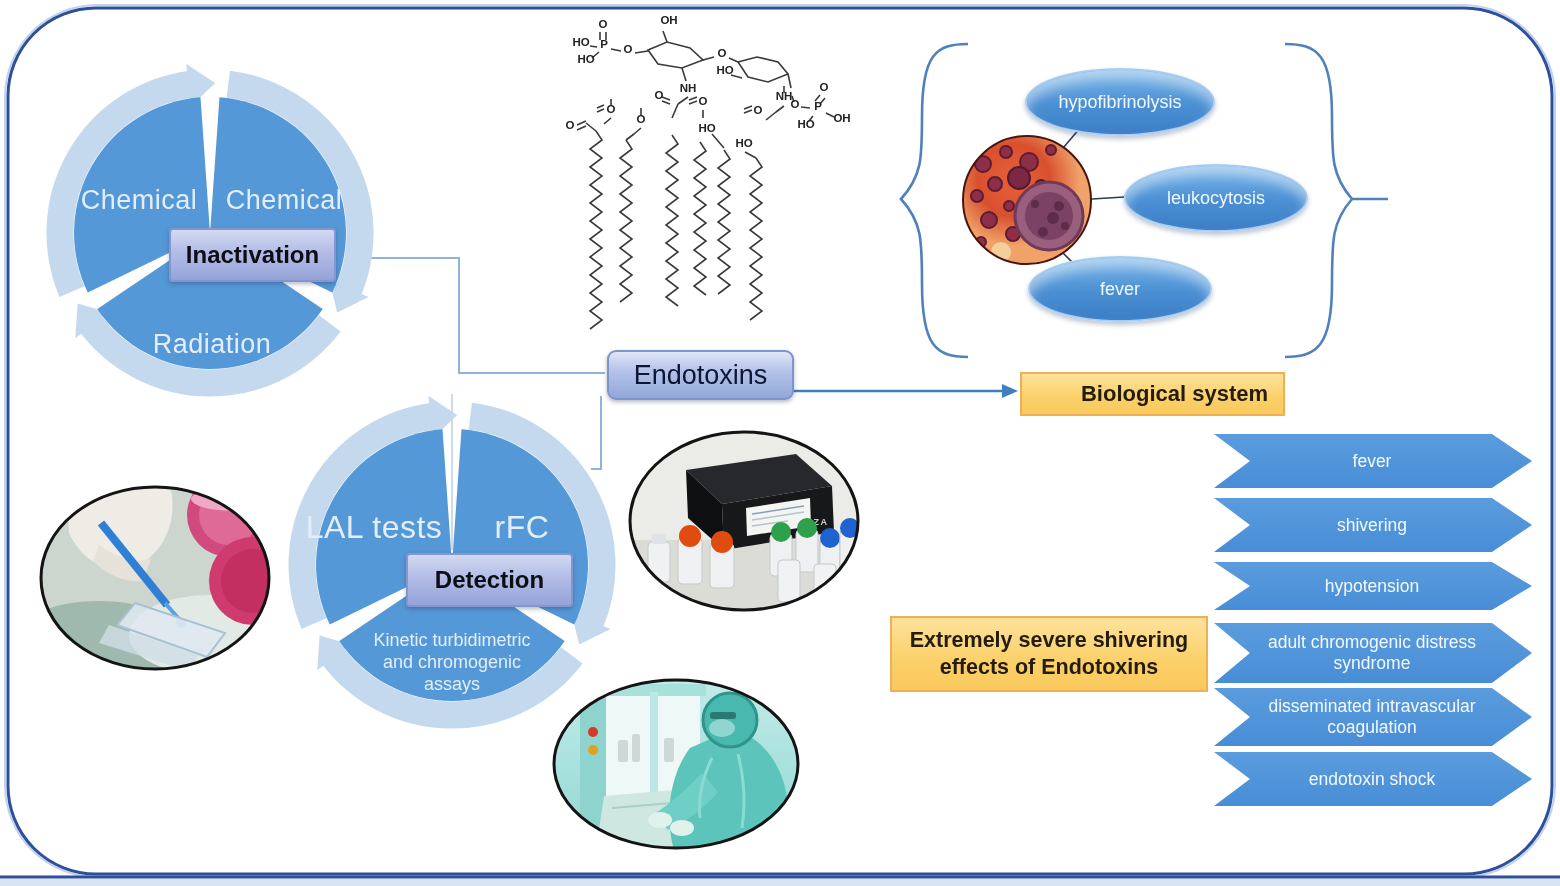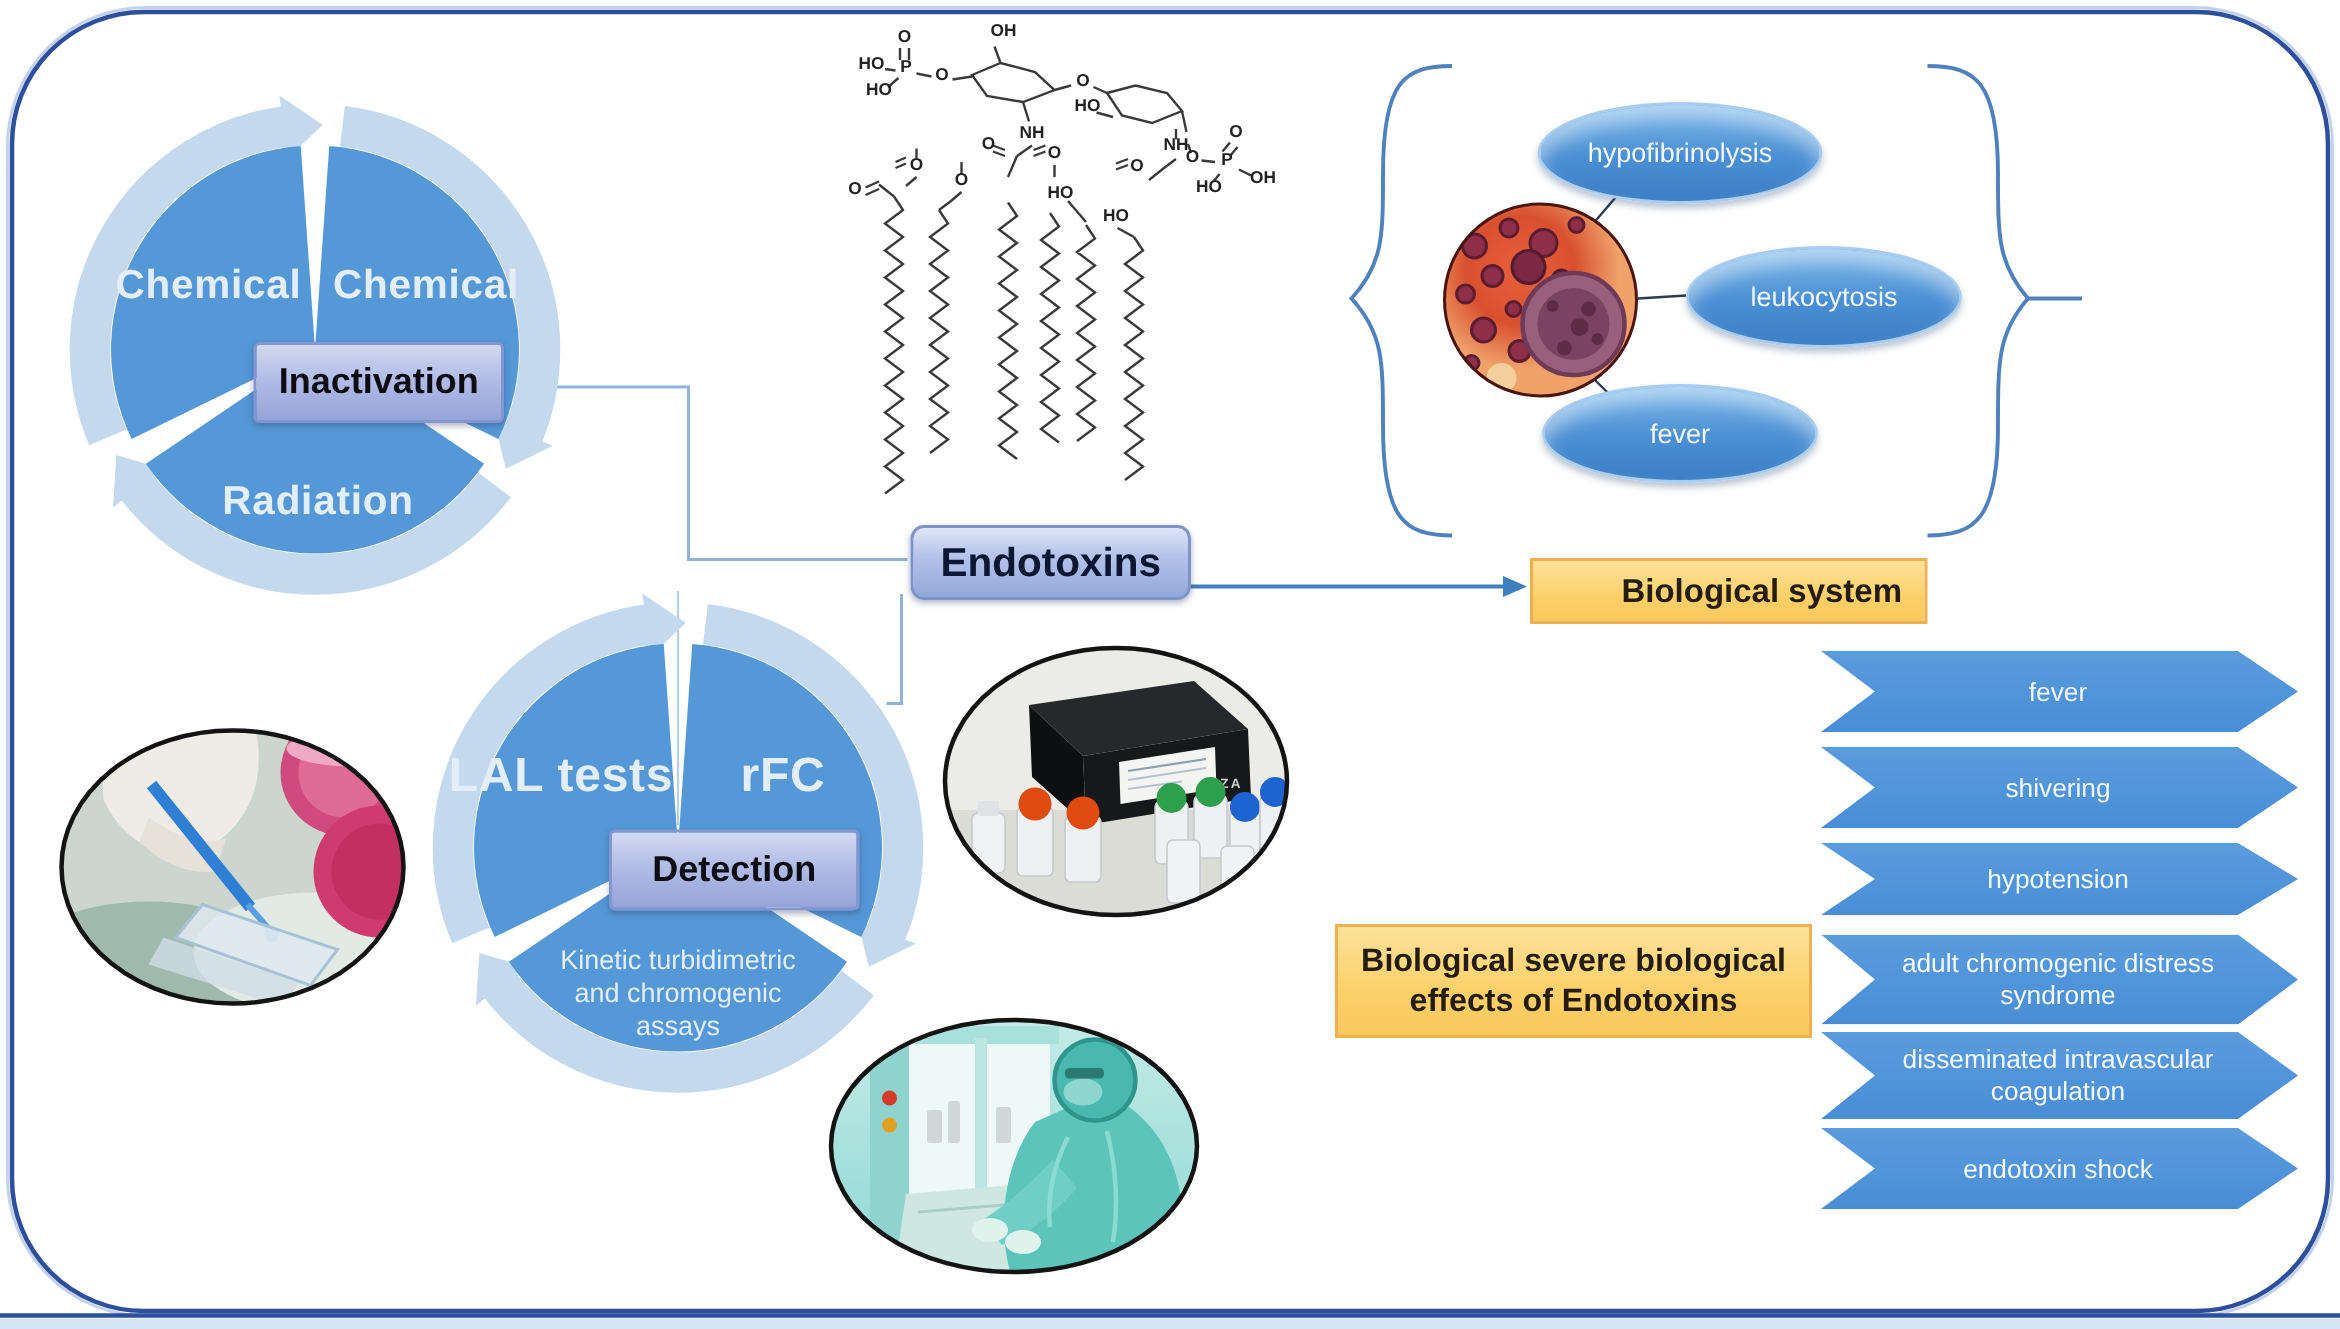--- a/index.html
+++ b/index.html
@@ -6,38 +6,38 @@
   #canvas{
     position:relative;width:1560px;height:886px;background:#ffffff;
     font-family:"Liberation Sans", sans-serif;overflow:hidden;
   }
   .abs{position:absolute;}
   svg{display:block;}
 
   
   .ctr{position:absolute;transform:translate(-50%,-50%);text-align:center;}
 
-  .cycle-label{color:#e3eefa;font-size:27px;font-weight:700;letter-spacing:.5px;white-space:nowrap;}
+  .cycle-label{color:#e3eefa;font-size:27px;font-weight:400;letter-spacing:.5px;white-space:nowrap;margin-top:10px;}
   .cycle-label.small{font-size:32px;}
   .cycle-bottom{color:#e3eefa;font-size:18px;font-weight:500;line-height:1.22;}
 
   .pill{
     position:absolute;display:flex;align-items:center;justify-content:center;
     background:linear-gradient(180deg,#d2d9f1 0%,#b2bce6 45%,#95a3d8 100%);
     border:2px solid #8496cf;border-radius:4px;
     box-shadow:0 2px 4px rgba(40,50,90,.35);
     color:#0d0d14;font-size:24px;font-weight:700;margin-left:36px;
   }
 
   .node-box{
     position:absolute;display:flex;align-items:center;justify-content:center;
     background:linear-gradient(180deg,#e0e6f7 0%,#b6c3ea 40%,#92a8da 100%);
     border:2px solid #7d93c9;border-radius:9px;
     box-shadow:0 2px 4px rgba(40,50,90,.35);
-    color:#0d1733;font-size:27px;font-weight:700;
+    color:#0d1733;font-size:27px;font-weight:400;
   }
 
   .ybox{
     position:absolute;display:flex;align-items:center;justify-content:center;text-align:center;
     background:linear-gradient(180deg,#fde29b 0%,#fbd068 60%,#f9c95d 100%);
     border:2px solid #eeb052;
     color:#241c10;font-weight:700;line-height:1.25;padding-left:44px;
   }
 
   .oval{
@@ -233,21 +233,21 @@
           <circle cx="98" cy="72" r="5"></circle>
           <circle cx="104" cy="92" r="4"></circle>
         <circle cx="82" cy="98" r="5"></circle>
           <circle cx="92" cy="84" r="6"></circle>
       </g>
       <circle cx="40" cy="118" r="10" fill="#f4e3b0" opacity=".7"></circle>
     </g>
     <circle cx="66" cy="66" r="64" fill="none" stroke="#4a1410" stroke-width="2"></circle>
   </svg>
 
-  <div class="ybox" style="left:890px;top:616px;width:318px;height:76px;font-size:21.5px;padding:0 8px;box-sizing:border-box">Biological severe biological effects of Endotoxins</div>
+  <div class="ybox" style="left:890px;top:616px;width:318px;height:76px;font-size:21.5px;padding:0 8px;box-sizing:border-box">Extremely severe shivering effects of Endotoxins</div>
 
   <div class="banner" style="top:434px;height:54px">
       <span>fever</span>
     </div>
   <div class="banner" style="top:498px;height:54px">
       <span>shivering</span>
     </div>
   <div class="banner" style="top:562px;height:48px">
       <span>hypotension</span>
     </div>

